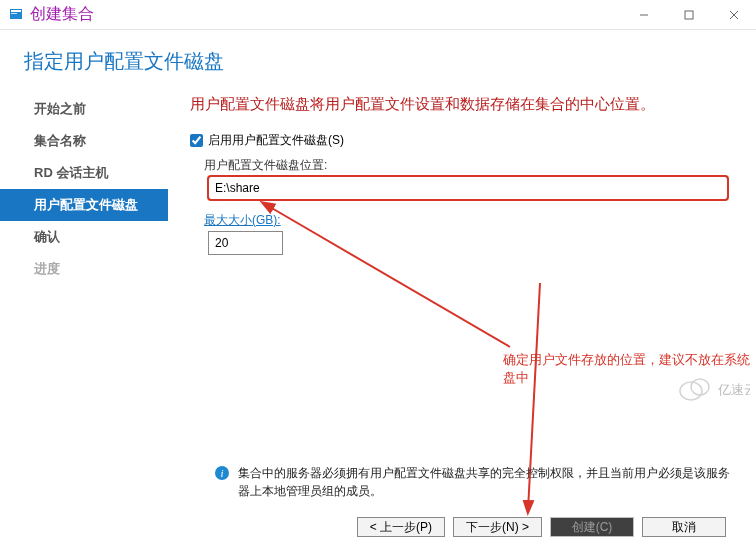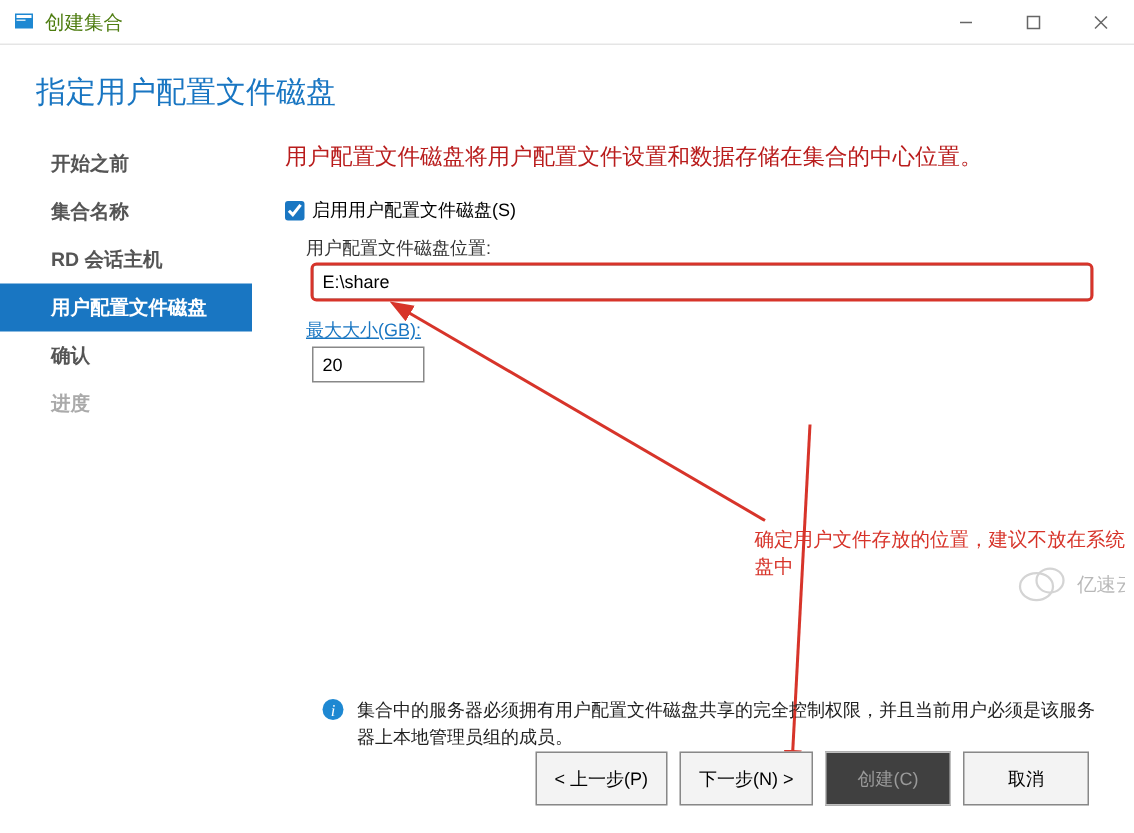--- a/index.html
+++ b/index.html
@@ -1,19 +1,19 @@
 <!DOCTYPE html>
 <html><head>
   <meta charset="utf-8">
   <style>
     * { margin: 0; padding: 0; box-sizing: border-box; }
     body { font-family: "Microsoft YaHei", "Segoe UI", sans-serif; font-size: 12px; background: #fff; width: 756px; height: 555px; position: relative; overflow: hidden; }
     .titlebar { height: 30px; background: #fff; border-bottom: 1px solid #e5e5e5; display: flex; align-items: center; padding-left: 8px; }
     .titlebar .app-icon { width: 16px; height: 16px; margin-right: 6px; }
-    .titlebar .title-text { font-size: 13px; color: #4d7c0f; flex: 1; }
+    .titlebar .title-text { font-size: 16px; color: #a21caf; flex: 1; }
     .titlebar .win-controls { display: flex; height: 100%; }
     .titlebar .win-btn { width: 45px; height: 30px; display: flex; align-items: center; justify-content: center; color: #666; }
     
     .page-title { font-size: 20px; color: #1976c2; padding: 18px 0 14px 24px; font-weight: 300; }
     
     .content { display: flex; height: calc(100% - 120px); }
     .sidebar { width: 195px; padding-top: 4px; }
     .sidebar-item { padding: 7px 18px 7px 34px; font-size: 13px; color: #555; cursor: pointer; font-weight: bold; }
     .sidebar-item.active { background: #1976c2; color: #fff; }
     .sidebar-item.disabled { color: #aaa; }
@@ -28,21 +28,21 @@
     .location-input { margin-left: 18px; width: 520px; height: 24px; padding: 2px 6px; font-size: 12px; border: 1px solid #888; outline: 2px solid #d7342a; outline-offset: -1px; border-radius: 3px; margin-bottom: 12px; }
     .size-input { margin-left: 18px; width: 75px; height: 24px; padding: 2px 6px; font-size: 12px; border: 1px solid #888; }
     
     .annotation { position: absolute; color: #d7342a; font-size: 13px; }
     .arrow-svg { position: absolute; pointer-events: none; }
     
     .info-row { position: absolute; left: 214px; width: 520px; bottom: 55px; display: flex; gap: 8px; font-size: 12px; color: #222; line-height: 1.5; }
     .info-icon { flex-shrink: 0; margin-top: 1px; }
     
     .button-row { position: absolute; bottom: 18px; right: 30px; display: flex; gap: 8px; }
-    .btn { min-width: 84px; height: 36px; font-size: 12px; border: 1px solid #888; background: #f3f3f3; cursor: pointer; padding: 0 12px; }
+    .btn { min-width: 84px; height: 20px; font-size: 12px; border: 1px solid #888; background: #f3f3f3; cursor: pointer; padding: 0 12px; }
     .btn:disabled { color: #9a9a9a; border-color: #bfbfbf; background: #404040; cursor: default; }
     
     .watermark { position: absolute; right: 6px; bottom: 150px; opacity: 0.6; }
   </style>
 </head>
 <body>
 
 <div class="titlebar">
   <span class="app-icon">
     <svg width="16" height="16" viewBox="0 0 16 16">

